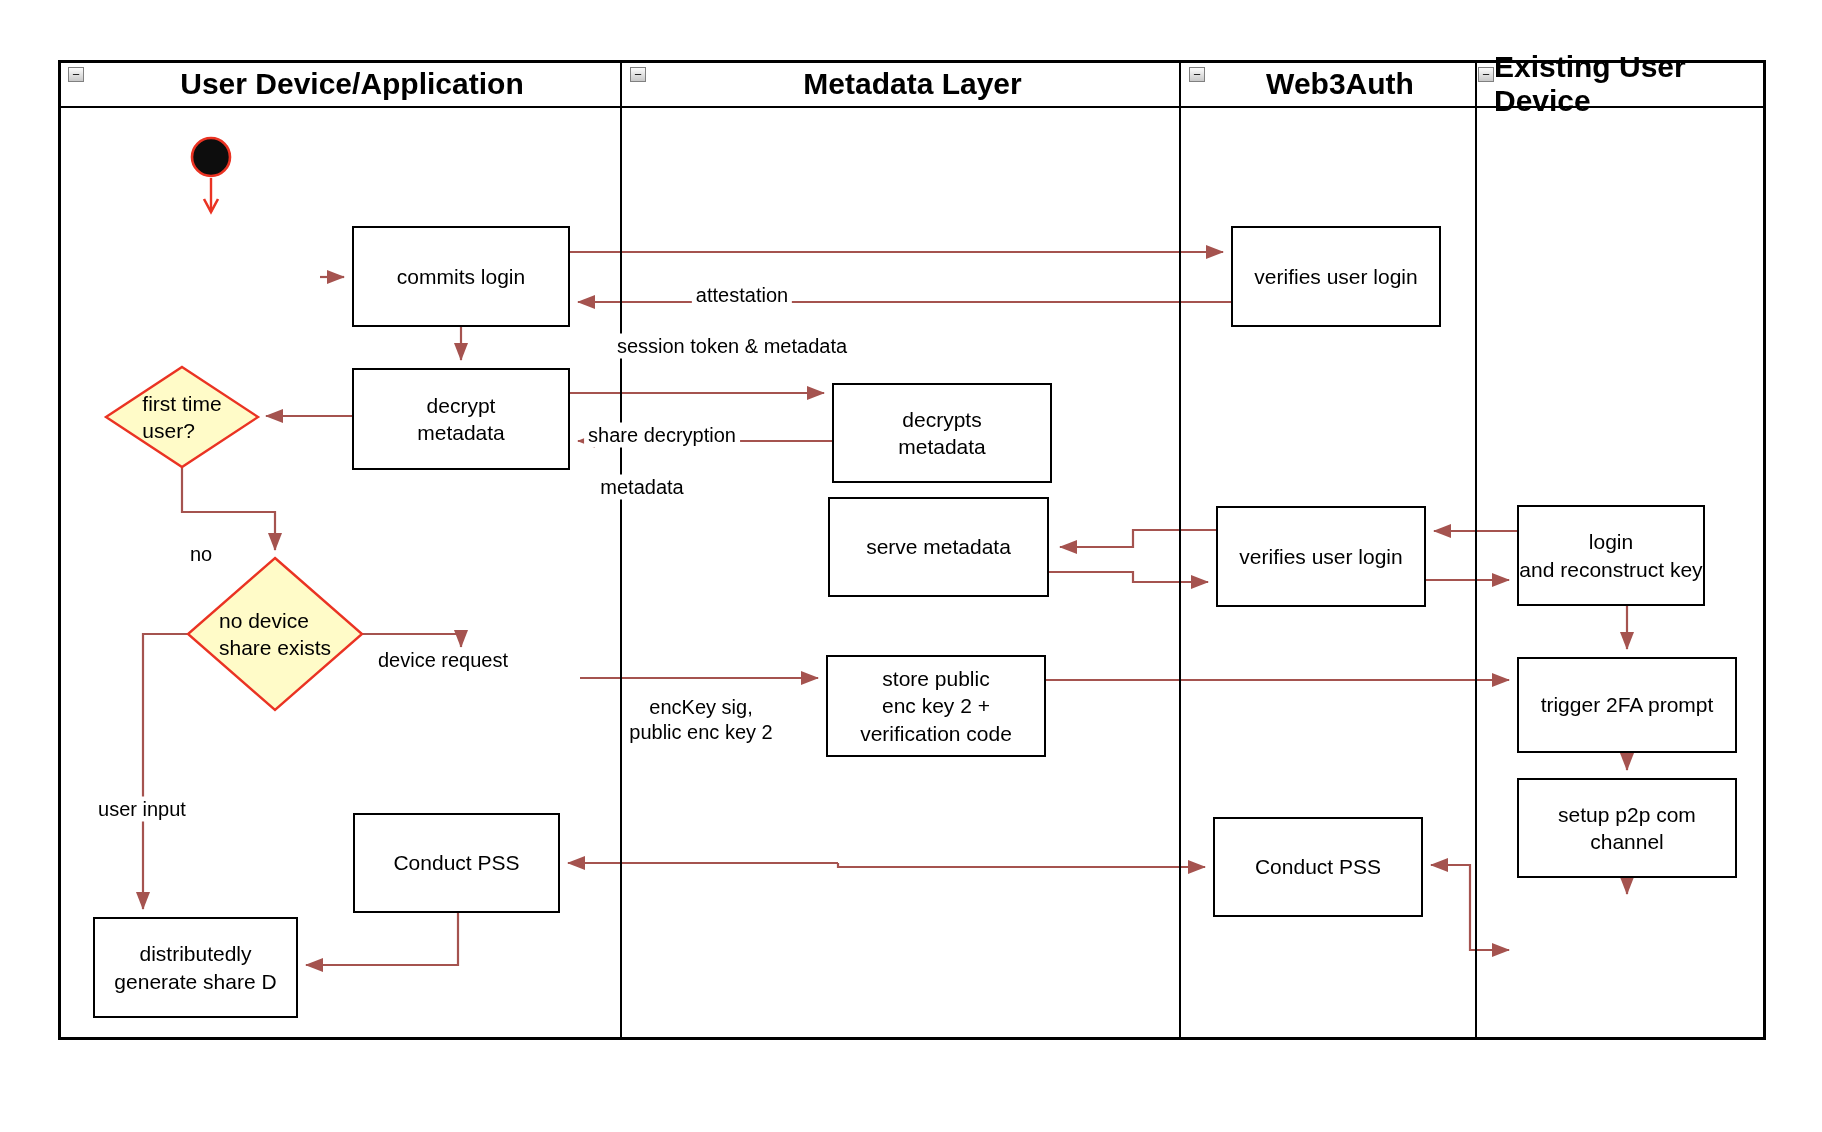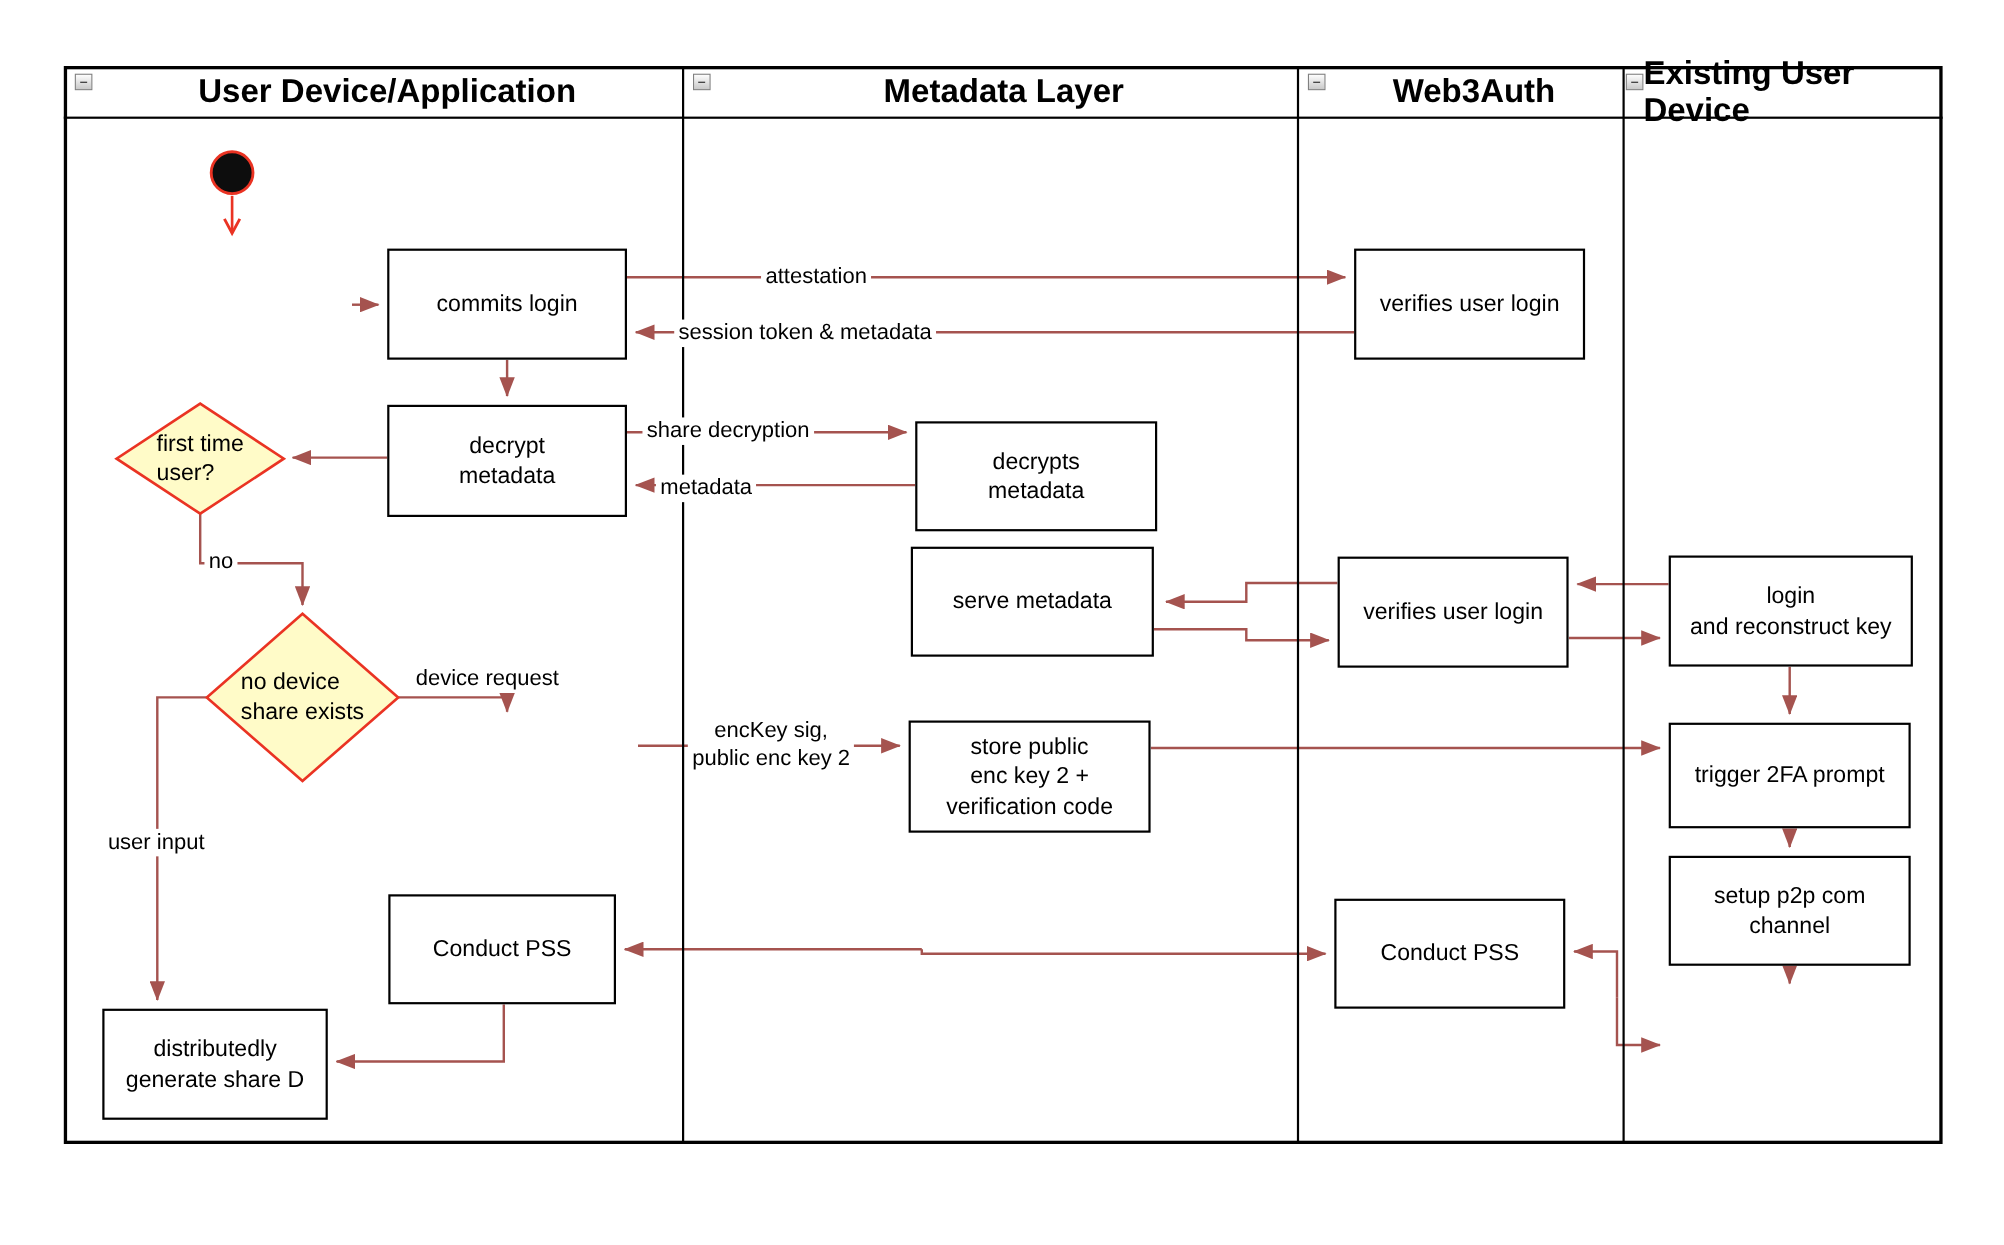--- a/index.html
+++ b/index.html
@@ -18,21 +18,21 @@
   .wire-accent{stroke:var(--accent);stroke-width:2.4;fill:none;}
   .diamond{fill:var(--decision_fill);stroke:var(--accent);stroke-width:2.4;}
   .startdot{fill:#0d0d0d;stroke:var(--accent);stroke-width:2.6;}
   .ah{fill:var(--connector);}
   .node{position:absolute;background:#fff;border:2px solid #000;box-sizing:border-box;
         display:flex;align-items:center;justify-content:center;text-align:center;
         white-space:pre-line;font-size:21px;line-height:1.3;}
   .decision-text{position:absolute;transform:translate(-50%,-50%);text-align:left;
         white-space:pre-line;font-size:21px;line-height:1.3;}
   .edge-label{position:absolute;transform:translate(-50%,-50%);background:#fff;padding:0 4px;
-        text-align:center;white-space:pre-line;font-size:20px;line-height:1.25;}
+        text-align:center;white-space:pre-line;font-size:20px;line-height:1.25;margin-top:43px;}
 </style>
 </head>
 <body>
 
 <div class="stage">
 
   <svg class="wires" width="1822" height="1132" viewBox="0 0 1822 1132">
     <defs>
       <marker id="ah" markerUnits="userSpaceOnUse" markerWidth="18" markerHeight="14" refX="17" refY="7" orient="auto">
         <path class="ah" d="M0,0 L18,7 L0,14 Z"></path>
@@ -102,21 +102,21 @@
   <div class="node" style="left:352px;top:368px;width:218px;height:102px">decrypt
 metadata</div>
   <div class="node" style="left:832px;top:383px;width:220px;height:100px">decrypts
 metadata</div>
   <div class="node" style="left:828px;top:497px;width:221px;height:100px">serve metadata</div>
   <div class="node" style="left:826px;top:655px;width:220px;height:102px">store public
 enc key 2 +
 verification code</div>
   <div class="node" style="left:1231px;top:226px;width:210px;height:101px">verifies user login</div>
   <div class="node" style="left:1216px;top:506px;width:210px;height:101px">verifies user login</div>
-  <div class="node" style="left:1517px;top:505px;width:222px;height:101px">login
+  <div class="node" style="left:1517px;top:505px;width:188px;height:101px">login
 and reconstruct key</div>
   <div class="node" style="left:1517px;top:657px;width:220px;height:96px">trigger 2FA prompt</div>
   <div class="node" style="left:1517px;top:778px;width:220px;height:100px">setup p2p com
 channel</div>
   <div class="node" style="left:353px;top:813px;width:207px;height:100px">Conduct PSS</div>
   <div class="node" style="left:1213px;top:817px;width:210px;height:100px">Conduct PSS</div>
   <div class="node" style="left:93px;top:917px;width:205px;height:101px">distributedly
 generate share D</div>
 
   <div class="decision-text" style="left:182px;top:417px">first time

